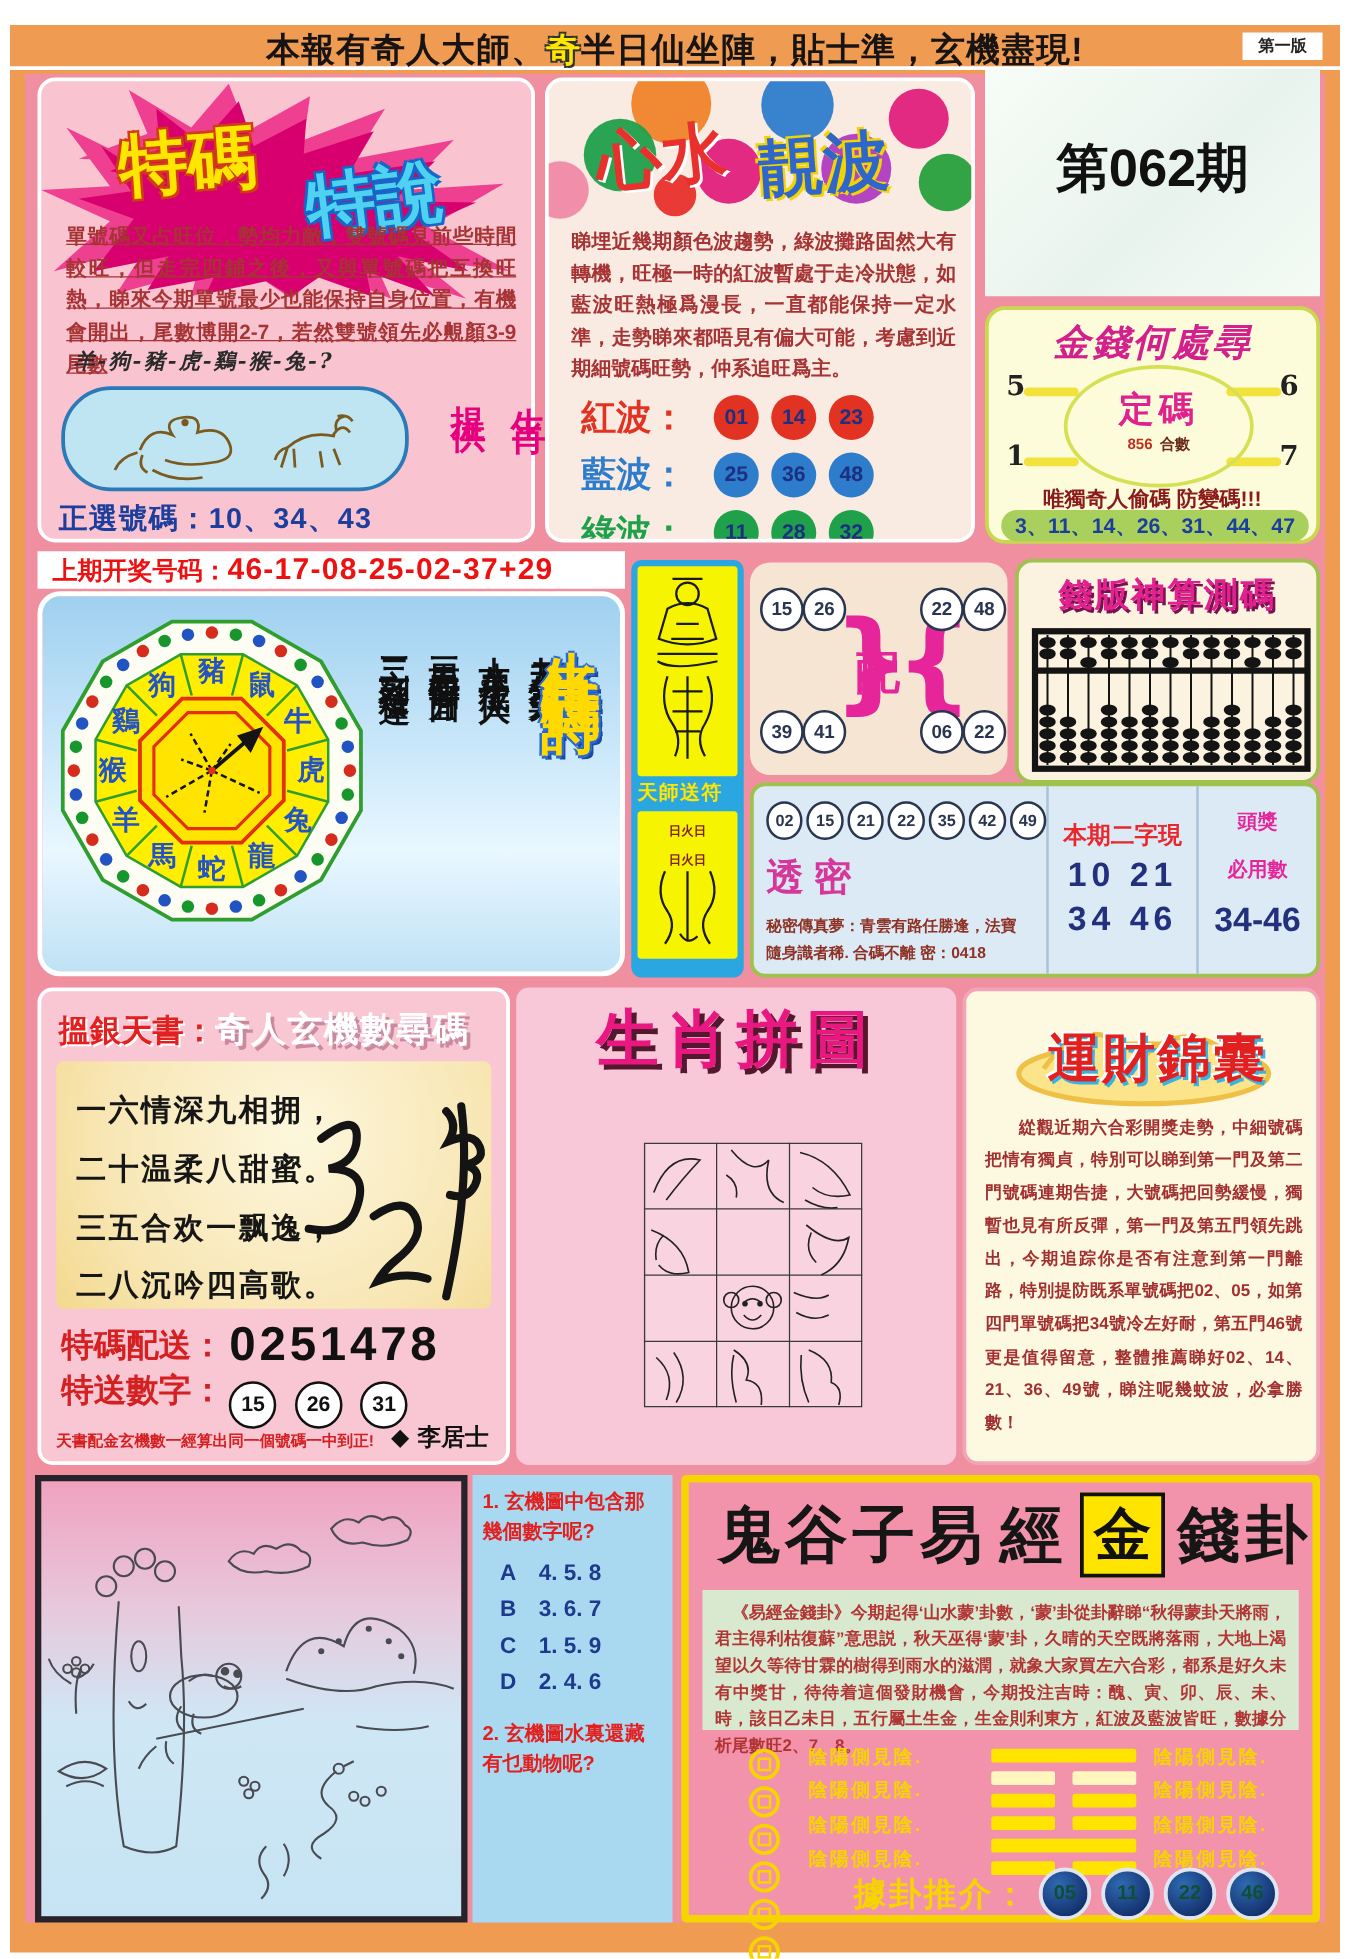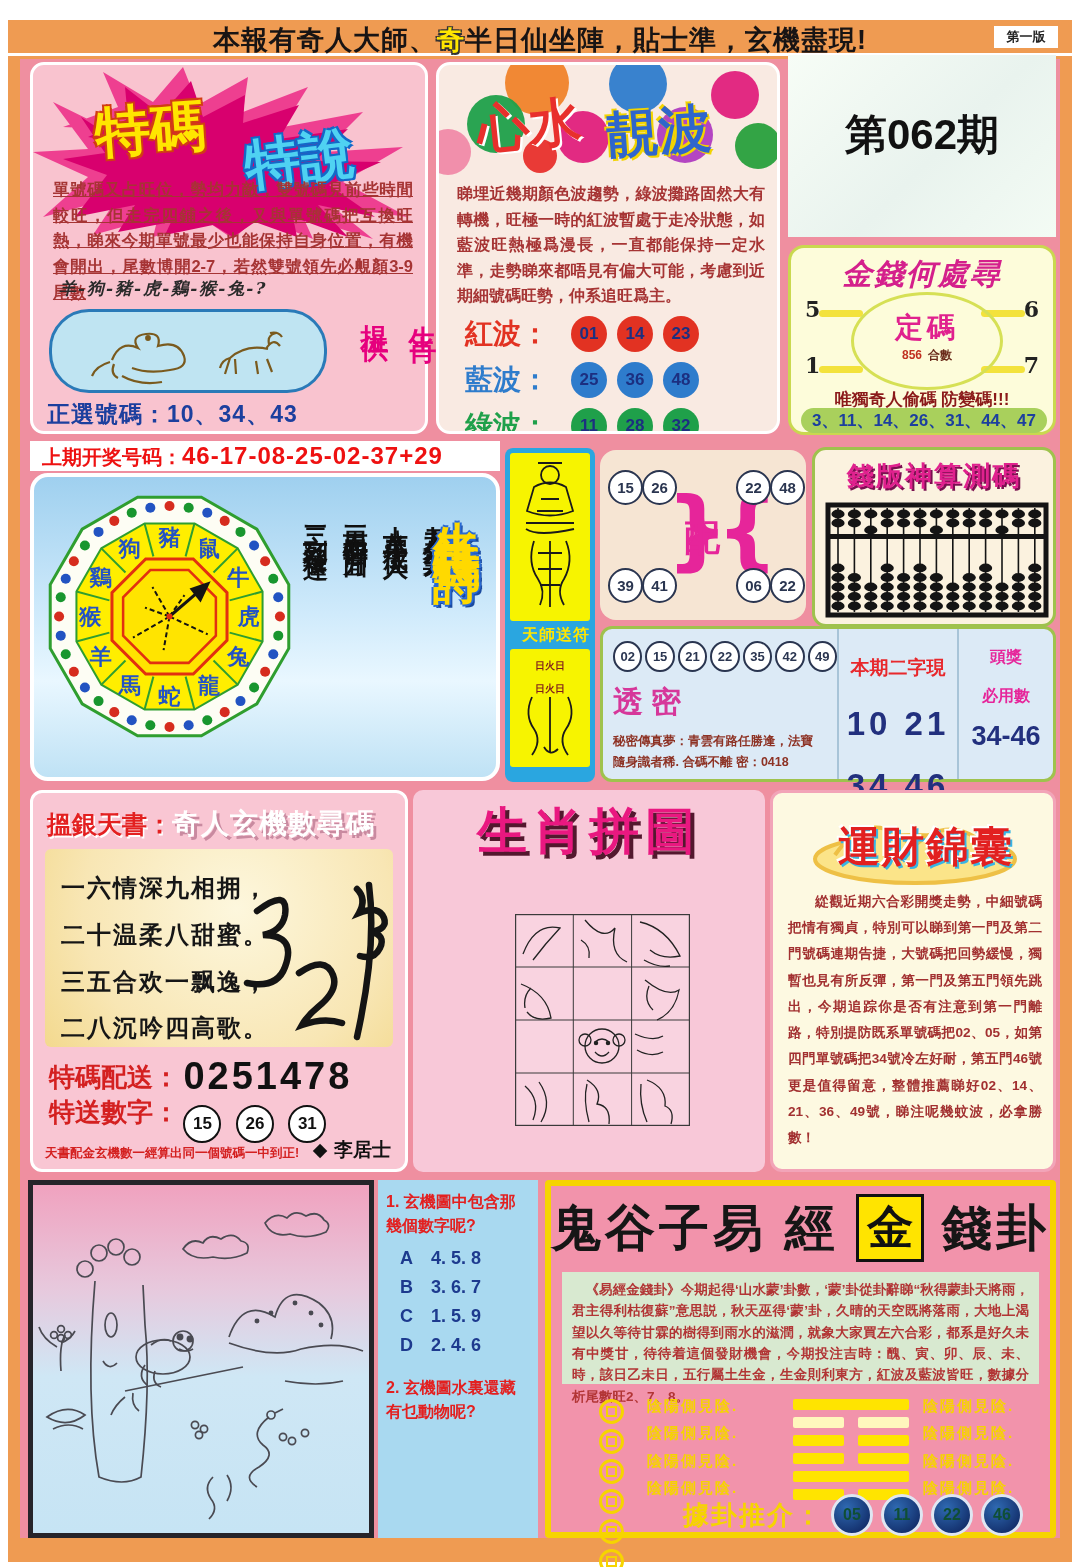--- a/index.html
+++ b/index.html
@@ -49,41 +49,41 @@
   #last-draw .ld1{font-size:20px;font-weight:900;color:#ee1111;}
   #last-draw .ld2{font-size:24px;font-weight:900;color:#ee1111;letter-spacing:1px;}
   #box-zodiac{left:30px;top:473px;width:470px;height:308px;border:4px solid #fff;border-radius:18px;background:linear-gradient(180deg,#9fd0ef,#cfeafb 45%,#e9f7ff 68%,#bfe2f5);overflow:hidden;}
   #wheel{position:absolute;left:8px;top:12px;}
   .sx-poem{position:absolute;left:258px;top:28px;height:256px;writing-mode:vertical-rl;font-family:"DejaVu Serif",serif;font-size:25px;font-weight:700;color:#101010;letter-spacing:5px;}
   .sx-poem div{margin-left:7px;}
   .sx-title{position:absolute;left:392px;top:6px;height:296px;writing-mode:vertical-rl;font-size:47px;font-weight:900;color:#ffd900;letter-spacing:9px;text-shadow:2px 0 0 #2a6ad4,-2px 0 0 #2a6ad4,0 2px 0 #2a6ad4,0 -2px 0 #2a6ad4,3px 3px 0 #1a4aa0;}
   
   #box-tali{left:505px;top:448px;width:90px;height:334px;background:#2aa6e0;border-radius:8px;padding:5px;}
   .tali-panel{background:#f7f400;border-radius:3px;position:relative;overflow:hidden;}
-  .tali-label{height:28px;line-height:28px;text-align:right;color:#ffe600;font-weight:900;font-size:16px;letter-spacing:1px;}
+  .tali-label{height:28px;line-height:28px;text-align:left;color:#ffe600;font-weight:900;font-size:16px;letter-spacing:1px;}
   .tali-glyphs{text-align:center;font-family:"DejaVu Serif",serif;font-weight:900;font-size:10px;color:#7f1d1d;line-height:1.2;padding-top:11px;}
   
   #box-pei{left:600px;top:450px;width:206px;height:170px;background:#f6e5d3;border-radius:16px;}
   .cnum{display:inline-flex;align-items:center;justify-content:center;width:31px;height:31px;border:2.5px solid #2a3550;border-radius:50%;background:#fff;color:#2a3550;font-weight:900;font-size:15px;}
   .cnum-sm{width:27px;height:27px;font-size:13px;border-width:2px;}
   .pei-brace{position:absolute;font-size:88px;font-weight:700;color:#e6259a;font-family:"DejaVu Sans",sans-serif;top:24px;line-height:110px;}
   .pei-center{position:absolute;left:84px;top:64px;font-size:36px;font-weight:900;color:#e6259a;}
   
   #box-qianban{left:812px;top:447px;width:244px;height:180px;background:#fbf2df;border:3px solid #9fc24d;border-radius:14px;}
   .qb-title{position:absolute;left:0;top:8px;width:100%;text-align:center;font-size:27px;font-weight:900;color:#e0218e;letter-spacing:2px;text-shadow:2px 2px 0 #7a1050;}
   #abacus{position:absolute;left:10px;top:52px;}
   
   #box-toumi{left:600px;top:626px;width:456px;height:156px;background:#dceaf6;border:3px solid #9fc24d;border-radius:12px;display:flex;}
   .tm-c1{width:236px;padding:12px 0 0 10px;box-sizing:border-box;border-right:2px solid #a8c4d8;}
   .tm-balls{display:flex;gap:3px;}
   .tm-label{margin-top:10px;font-size:30px;font-weight:900;color:#d6379a;letter-spacing:8px;font-family:"DejaVu Serif",serif;}
   .tm-secret{margin-top:8px;font-size:12.5px;font-weight:700;color:#8d3224;line-height:1.7;}
   .tm-c2{width:118px;text-align:center;border-right:2px solid #a8c4d8;}
   .tm-c2 .t{margin-top:26px;font-size:19px;font-weight:900;color:#e8282c;text-align:center;}
-  .tm-c2 .n{margin-top:24px;font-size:33px;font-weight:900;color:#22307e;letter-spacing:4px;}
+  .tm-c2 .n{margin-top:4px;font-size:27px;font-weight:900;color:#22307e;letter-spacing:4px;}
   .tm-c3{flex:1;text-align:center;}
   .tm-c3 .t{margin-top:18px;font-size:16px;font-weight:900;color:#e6259a;}
   .tm-c3 .n{margin-top:14px;font-size:27px;font-weight:900;color:#22307e;}
   
   #box-wenyin{left:30px;top:790px;width:378px;height:382px;background:#f9c6d3;border:3px solid #fff;border-radius:12px;}
   .wy-head{position:absolute;left:14px;top:12px;white-space:nowrap;}
   .wy-prefix{font-size:25px;font-weight:900;color:#e32020;font-family:"DejaVu Serif",serif;text-shadow:1.5px 1.5px 0 #fff;}
   .wy-title{font-size:28px;font-weight:900;color:#fff;letter-spacing:1px;text-shadow:3px 3px 0 #c98aa0;}
   .wy-panel{position:absolute;left:12px;top:56px;width:348px;height:198px;background:radial-gradient(circle at 55% 30%,#fdf7dd,#f8e6b4 65%,#f3d98e);border-radius:6px;}
   .wy-poem{position:absolute;left:16px;top:16px;font-family:"DejaVu Serif",serif;font-size:24px;font-weight:900;color:#161616;line-height:1.95;letter-spacing:2px;}
@@ -102,21 +102,21 @@
   #box-yuncai{left:770px;top:790px;width:286px;height:382px;background:#fdf9e1;border:3px solid #f2a4b8;border-radius:12px;}
   #ingot{position:absolute;left:34px;top:4px;}
   .yc-title{position:absolute;left:0;top:26px;width:100%;text-align:center;font-size:42px;font-weight:900;color:#e22020;font-family:"DejaVu Serif",serif;letter-spacing:2px;text-shadow:-2px -2px 0 #ffffff,2px 2px 0 #38b4e4;padding-left:13px;}
   .yc-body{position:absolute;left:15px;top:96px;width:254px;font-size:13.6px;font-weight:700;color:#a23030;line-height:1.93;text-align:justify;text-indent:2em;margin:0;}
   
   #box-cartoon{left:28px;top:1180px;width:346px;height:358px;border:5px solid #26242a;background:linear-gradient(180deg,#f0a2bf,#e7c9dd 30%,#cfe7f5 55%,#c6e4f4);}
   #box-quiz{left:378px;top:1180px;width:160px;height:358px;background:#a9d9f0;padding:10px 8px;box-sizing:border-box;}
   .qz-q{font-size:16px;font-weight:900;color:#e32020;line-height:1.5;margin:0 0 6px 0;}
   .qz-opt{display:flex;gap:18px;padding:4px 0 4px 14px;font-size:18px;font-weight:900;color:#1d3a8e;}
   #box-gua{left:545px;top:1180px;width:511px;height:358px;background:#f293ab;border:6px solid #f6d400;border-radius:4px;}
-  .gua-titlerow{position:absolute;left:0;top:8px;width:100%;display:flex;align-items:center;justify-content:space-between;gap:10px;}
+  .gua-titlerow{position:absolute;left:0;top:8px;width:100%;display:flex;align-items:center;justify-content:flex-end;gap:10px;}
   .gua-t{font-size:50px;font-weight:900;color:#161616;font-family:"DejaVu Serif",serif;letter-spacing:4px;}
   .gua-gold{width:62px;height:62px;background:#ffe400;border:3px solid #111;display:flex;align-items:center;justify-content:center;font-size:46px;font-weight:900;color:#111;font-family:"DejaVu Serif",serif;}
   .gua-body{position:absolute;left:11px;top:86px;width:477px;height:112px;background:#d8e9d0;padding:7px 10px;box-sizing:border-box;font-size:13.5px;font-weight:700;color:#b23535;line-height:1.58;text-align:justify;text-indent:1em;}
   .gua-coins{position:absolute;left:48px;top:210px;display:flex;flex-direction:column;}
   .coin{width:19px;height:19px;border:3px solid #f6d400;border-radius:50%;position:relative;margin:2.5px 0;}
   .coin::after{content:"";position:absolute;inset:4px;border:2px solid #f6d400;}
   .gua-lines{position:absolute;top:206px;font-size:15px;font-weight:900;color:#f6d400;line-height:1.82;letter-spacing:2px;}
   #gua-lines-left{left:96px;}
   #gua-lines-right{left:372px;}
   #hexagram{position:absolute;left:242px;top:206px;width:116px;}

